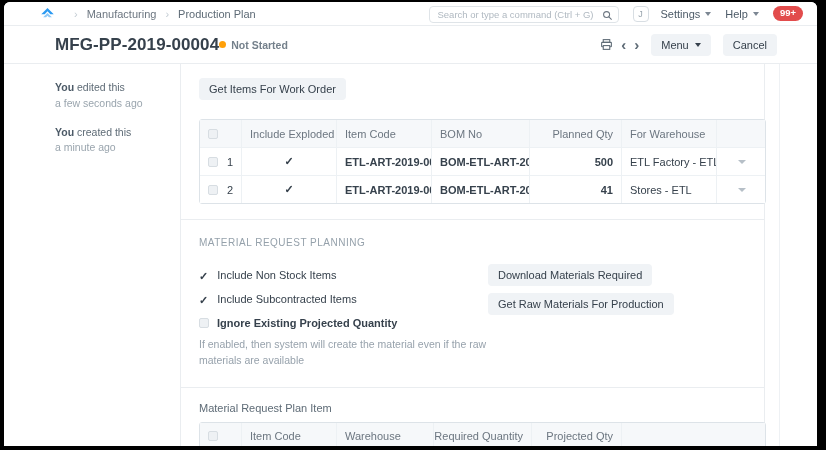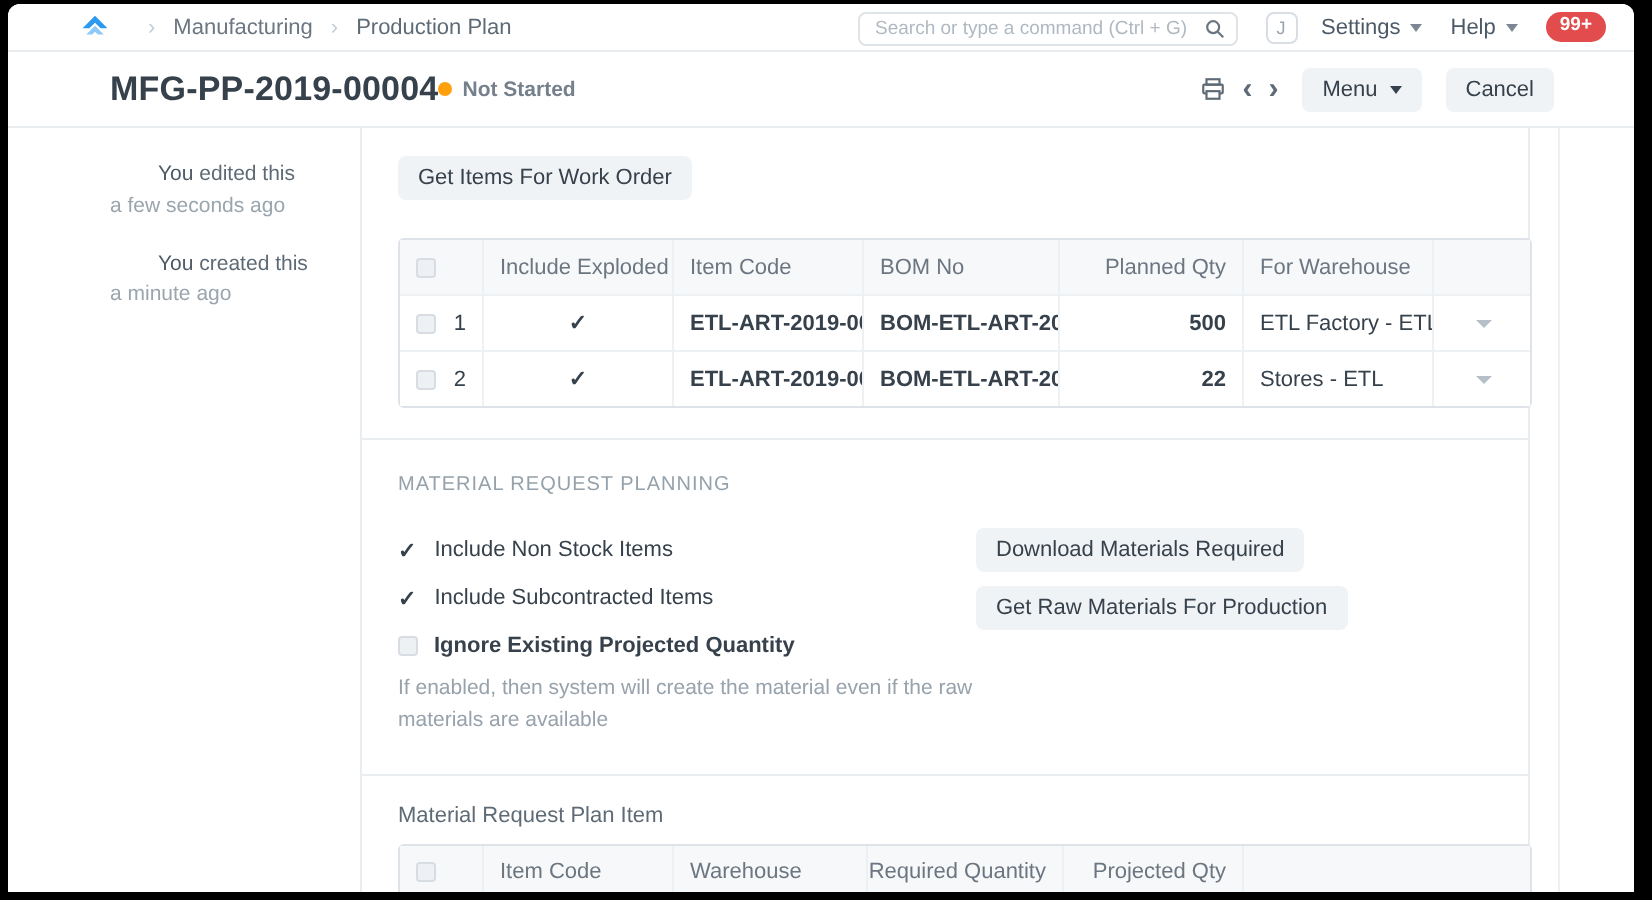--- a/index.html
+++ b/index.html
@@ -47,21 +47,21 @@
     padding:0 10px; font-size:11px; font-weight:500; color:#36414c; cursor:default;
     font-family:"Liberation Sans", sans-serif; display:inline-flex; align-items:center; }
   .head-actions .btn { margin-left:12px; }
   .btn .caret { border-top-color:#36414c; margin-left:6px; }
 
   
   .page-body { flex:1; display:flex; min-height:0; }
   .sidebar { width:176px; flex:0 0 176px; padding:16px 10px 0 51px; }
   .side-block { margin-bottom:13px; }
   .side-line1 { font-size:10.5px; color:#5e6b76; line-height:1.5; }
-  .side-line1 b { color:#4c5a67; font-weight:400;margin-left:24px; }
+  .side-line1 b { color:#4c5a67; font-weight:700; }
   .side-line2 { font-size:10.5px; color:#9aa5ae; line-height:1.5; }
   .main { width:585px; flex:0 0 585px; border-left:1px solid #eaedf0;
     border-right:1px solid #eaedf0; background:#fff; }
   .gutter { width:15px; flex:0 0 15px; border-right:1px solid #eef1f4; }
   .section { padding:12px 0 16px 18px; }
   .divider { border:none; border-top:1px solid #eaedf0; height:0; }
 
   
   .grid { width:567px; border:1px solid #dde3e8; border-radius:3px; margin-top:19px; }
   .grid-row { display:grid; align-items:center; border-bottom:1px solid #edf1f4; background:#fff; }
@@ -220,21 +220,21 @@
           <div class="grid-row">
             <div class="cell selcell">
               <span class="cb"></span>
               <span class="rowno">2</span>
             </div>
             <div class="cell c">
                 <span class="check-glyph"></span>
               </div>
             <div class="cell bold">ETL-ART-2019-00...</div>
             <div class="cell bold">BOM-ETL-ART-201...</div>
-            <div class="cell r bold">22</div>
+            <div class="cell r bold">41</div>
             <div class="cell">Stores - ETL</div>
             <div class="cell c">
                 <span class="dd-caret"></span>
               </div>
           </div>
         </div>
       </div>
 
       <hr class="divider">
 

